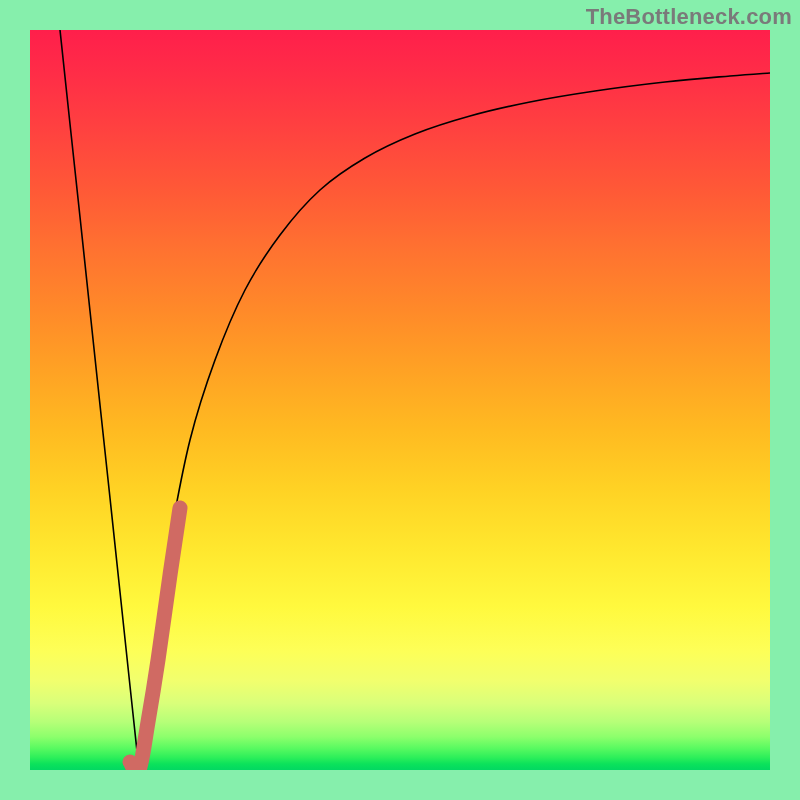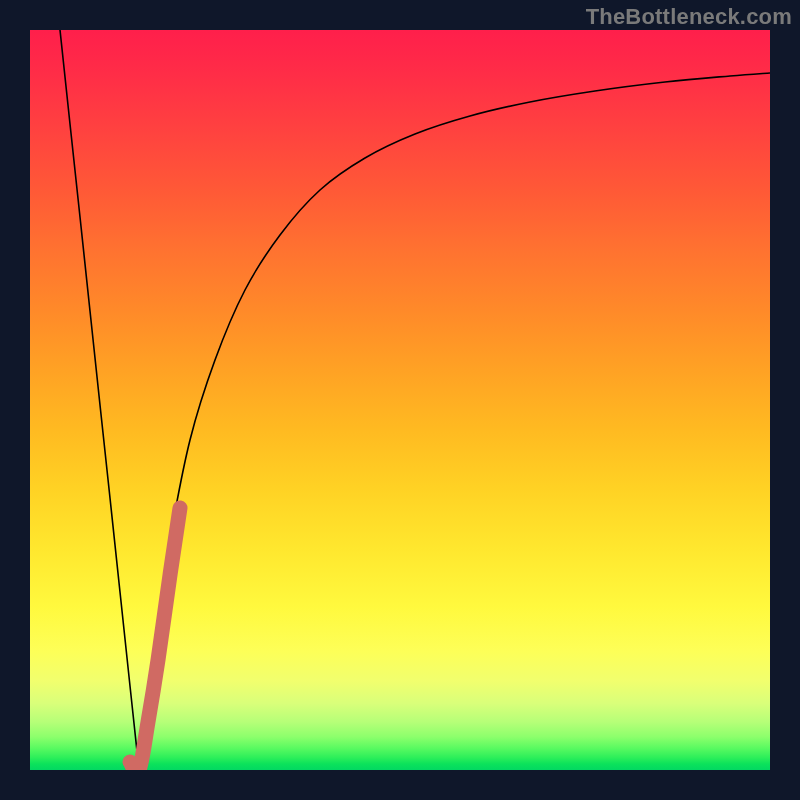--- a/index.html
+++ b/index.html
@@ -8,21 +8,21 @@
     width: 800px;
     height: 800px;
     background: #000;
     overflow: hidden;
     font-family: Arial, Helvetica, sans-serif;
   }
   .stage {
     position: relative;
     width: 800px;
     height: 800px;
-    background: #0f172a;
+    background: #86efac;
   }
   .plot {
     position: absolute;
     left: 30px;
     top: 30px;
     width: 740px;
     height: 740px;
     overflow: hidden;
   }
   .gradient {

